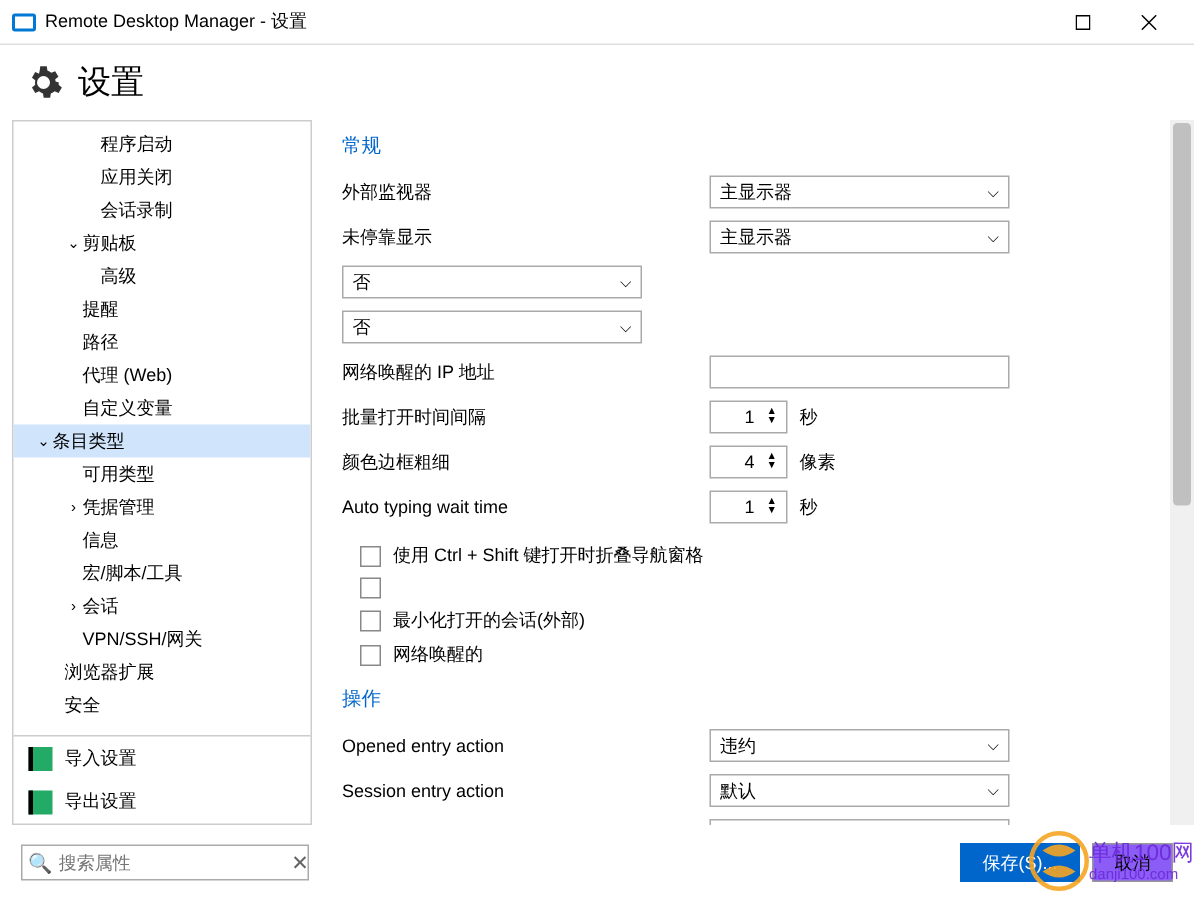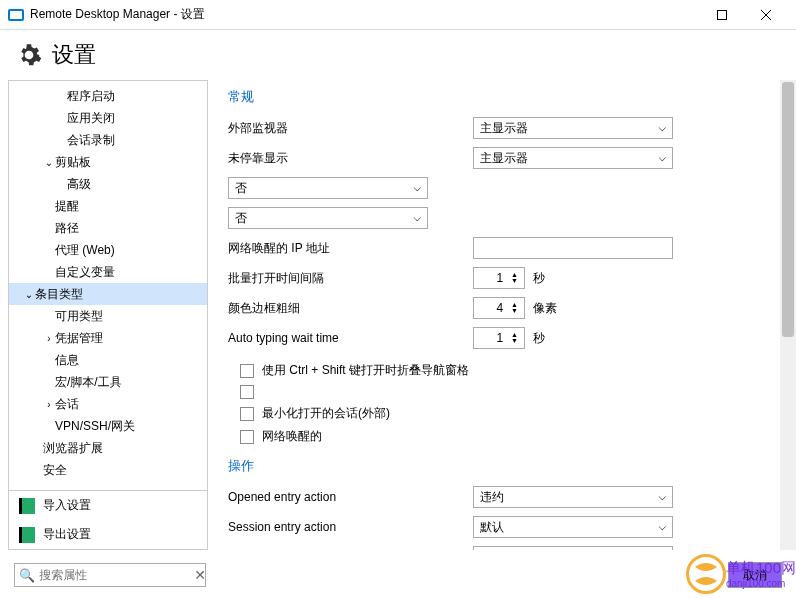--- a/index.html
+++ b/index.html
@@ -302,20 +302,23 @@
   </div>
 </div>
 
 <div class="bottom-bar">
   <div class="search-wrap">
     <span class="search-icon">🔍</span>
     <input class="search-input" placeholder="搜索属性" style="">
     <span class="clear-icon">✕</span>
   </div>
   <div class="spacer"></div>
+  <div class="btn primary">
+      <span>保存(S)...</span>
+    </div>
   <div class="btn">
       <span>取消</span>
     </div>
 </div>
 
 <div class="watermark">
   <div class="wm-circle">
     <svg width="34" height="34" viewBox="0 0 34 34" style="position:absolute">
         <path d="M6 10 Q17 2 28 10 Q17 18 6 10" fill="#f6a623"></path>
         <path d="M6 24 Q17 16 28 24 Q17 32 6 24" fill="#f6a623"></path>

